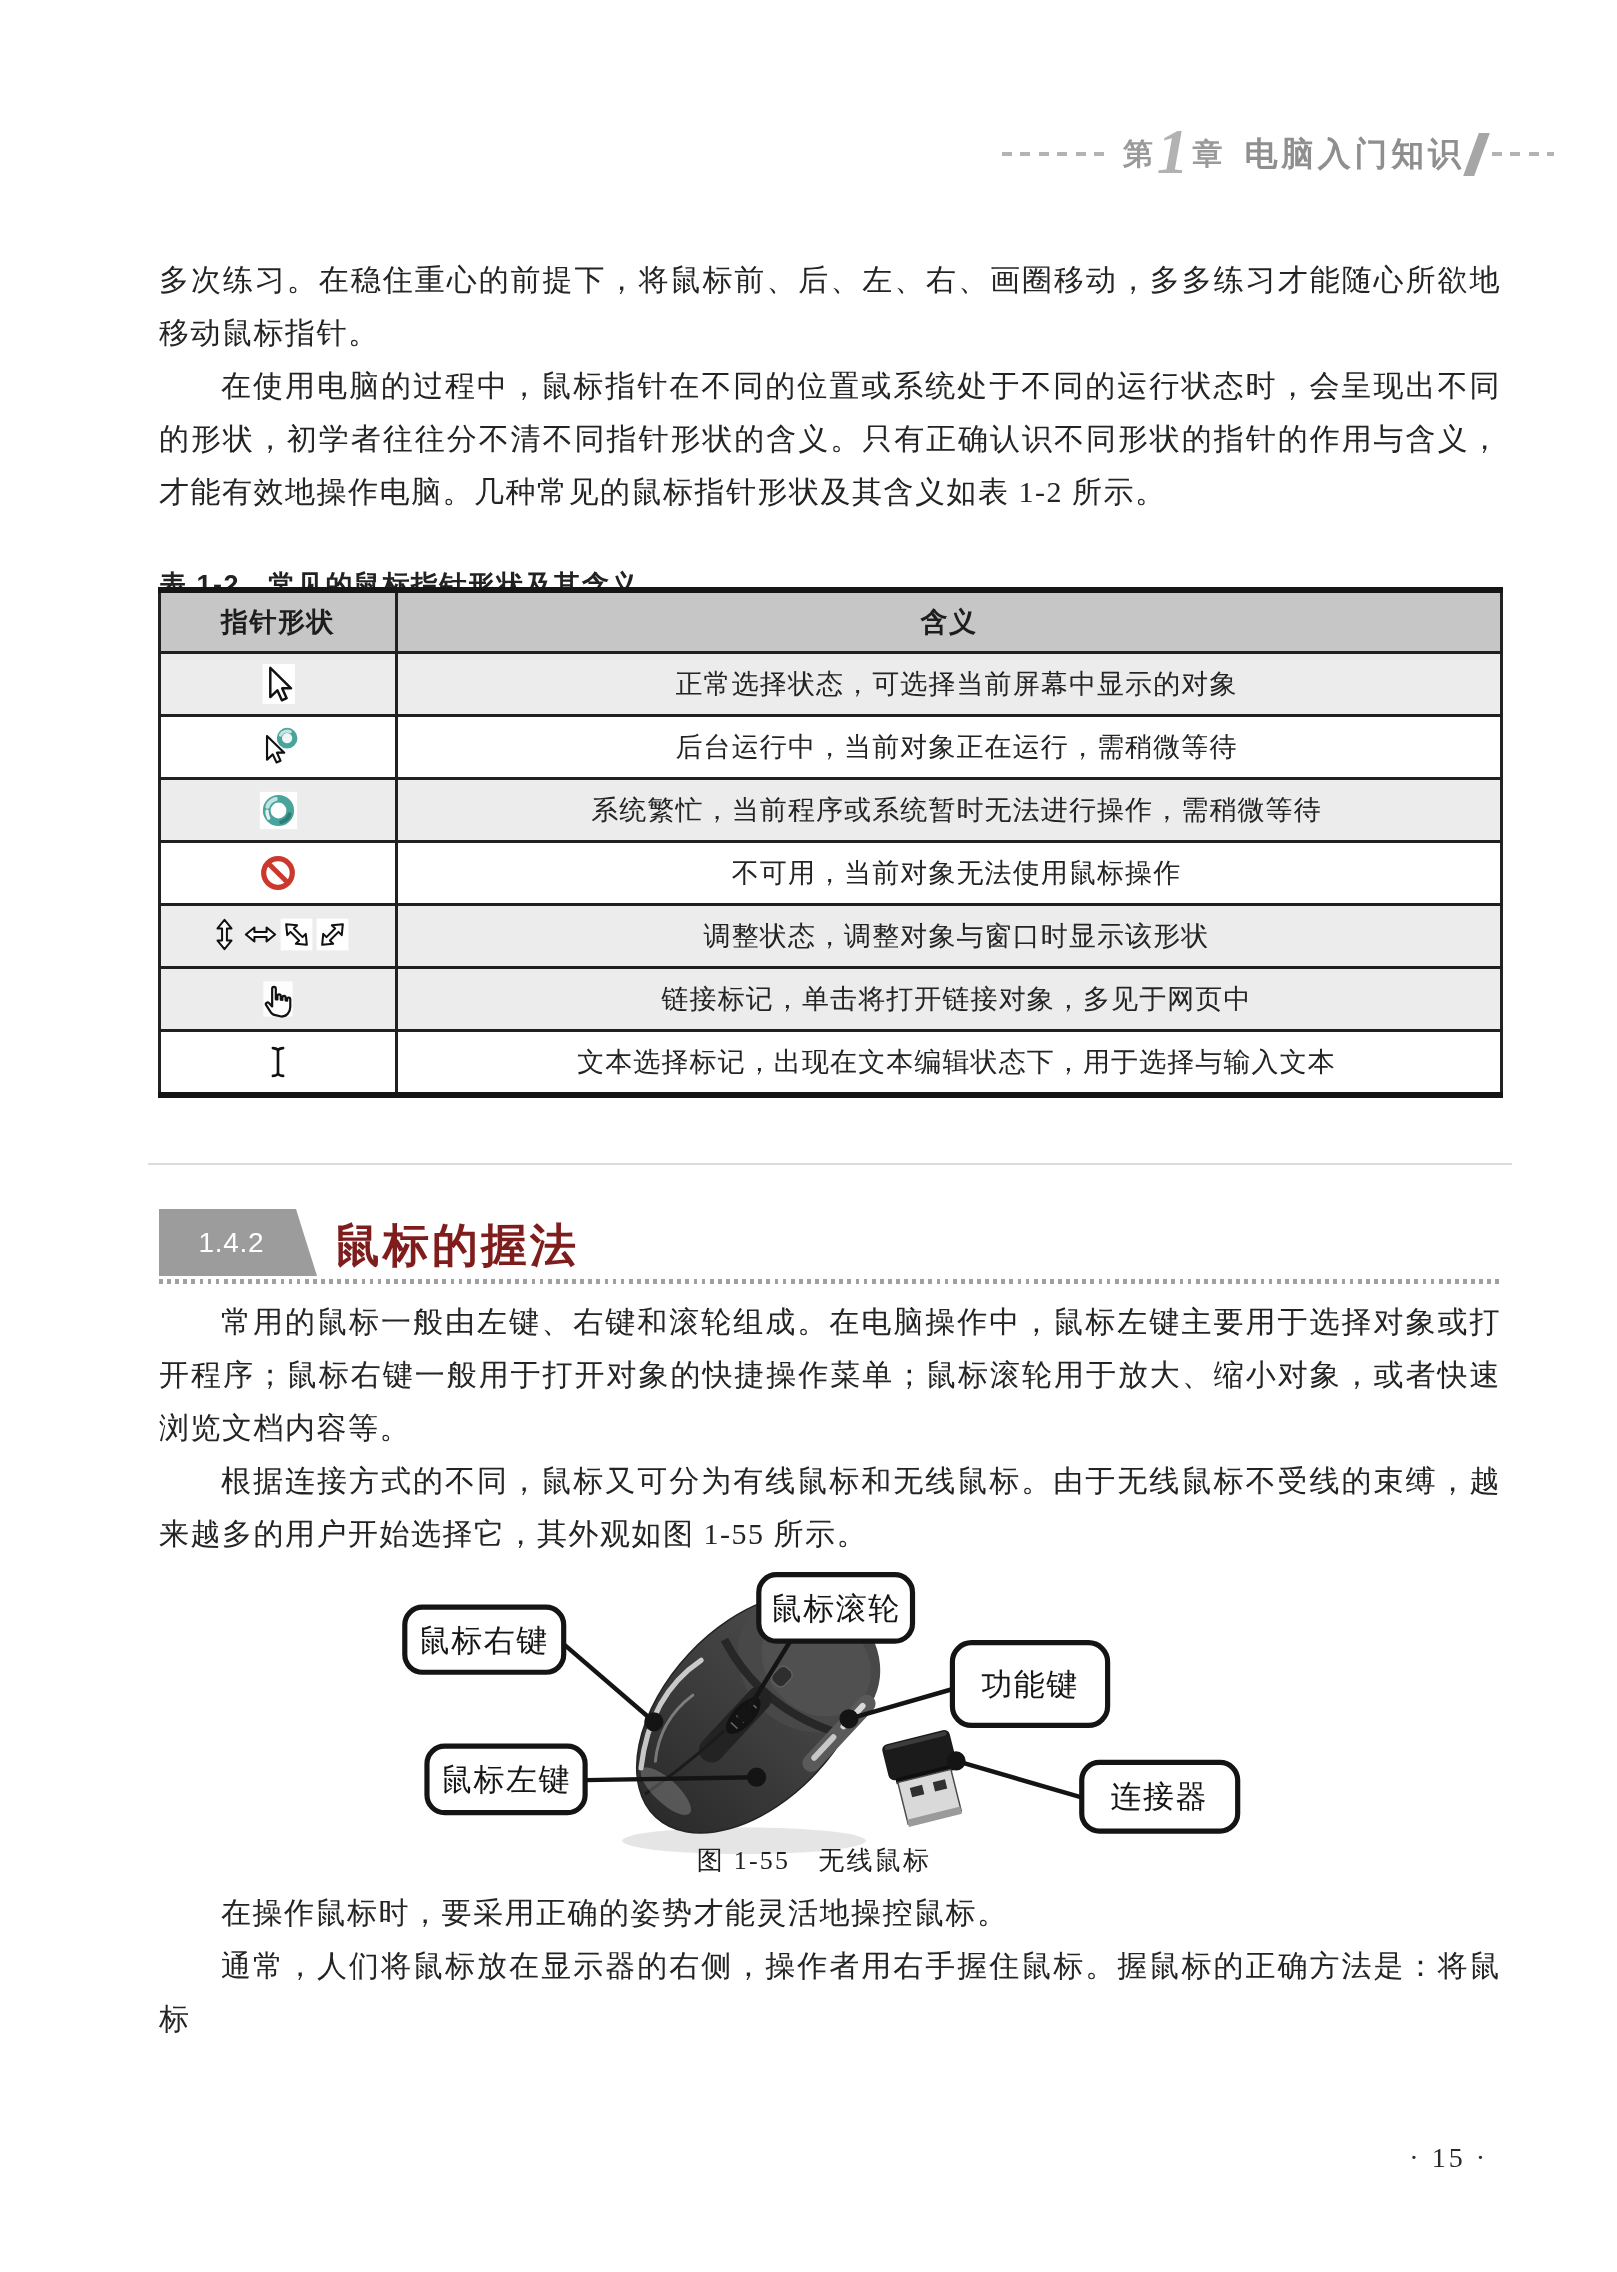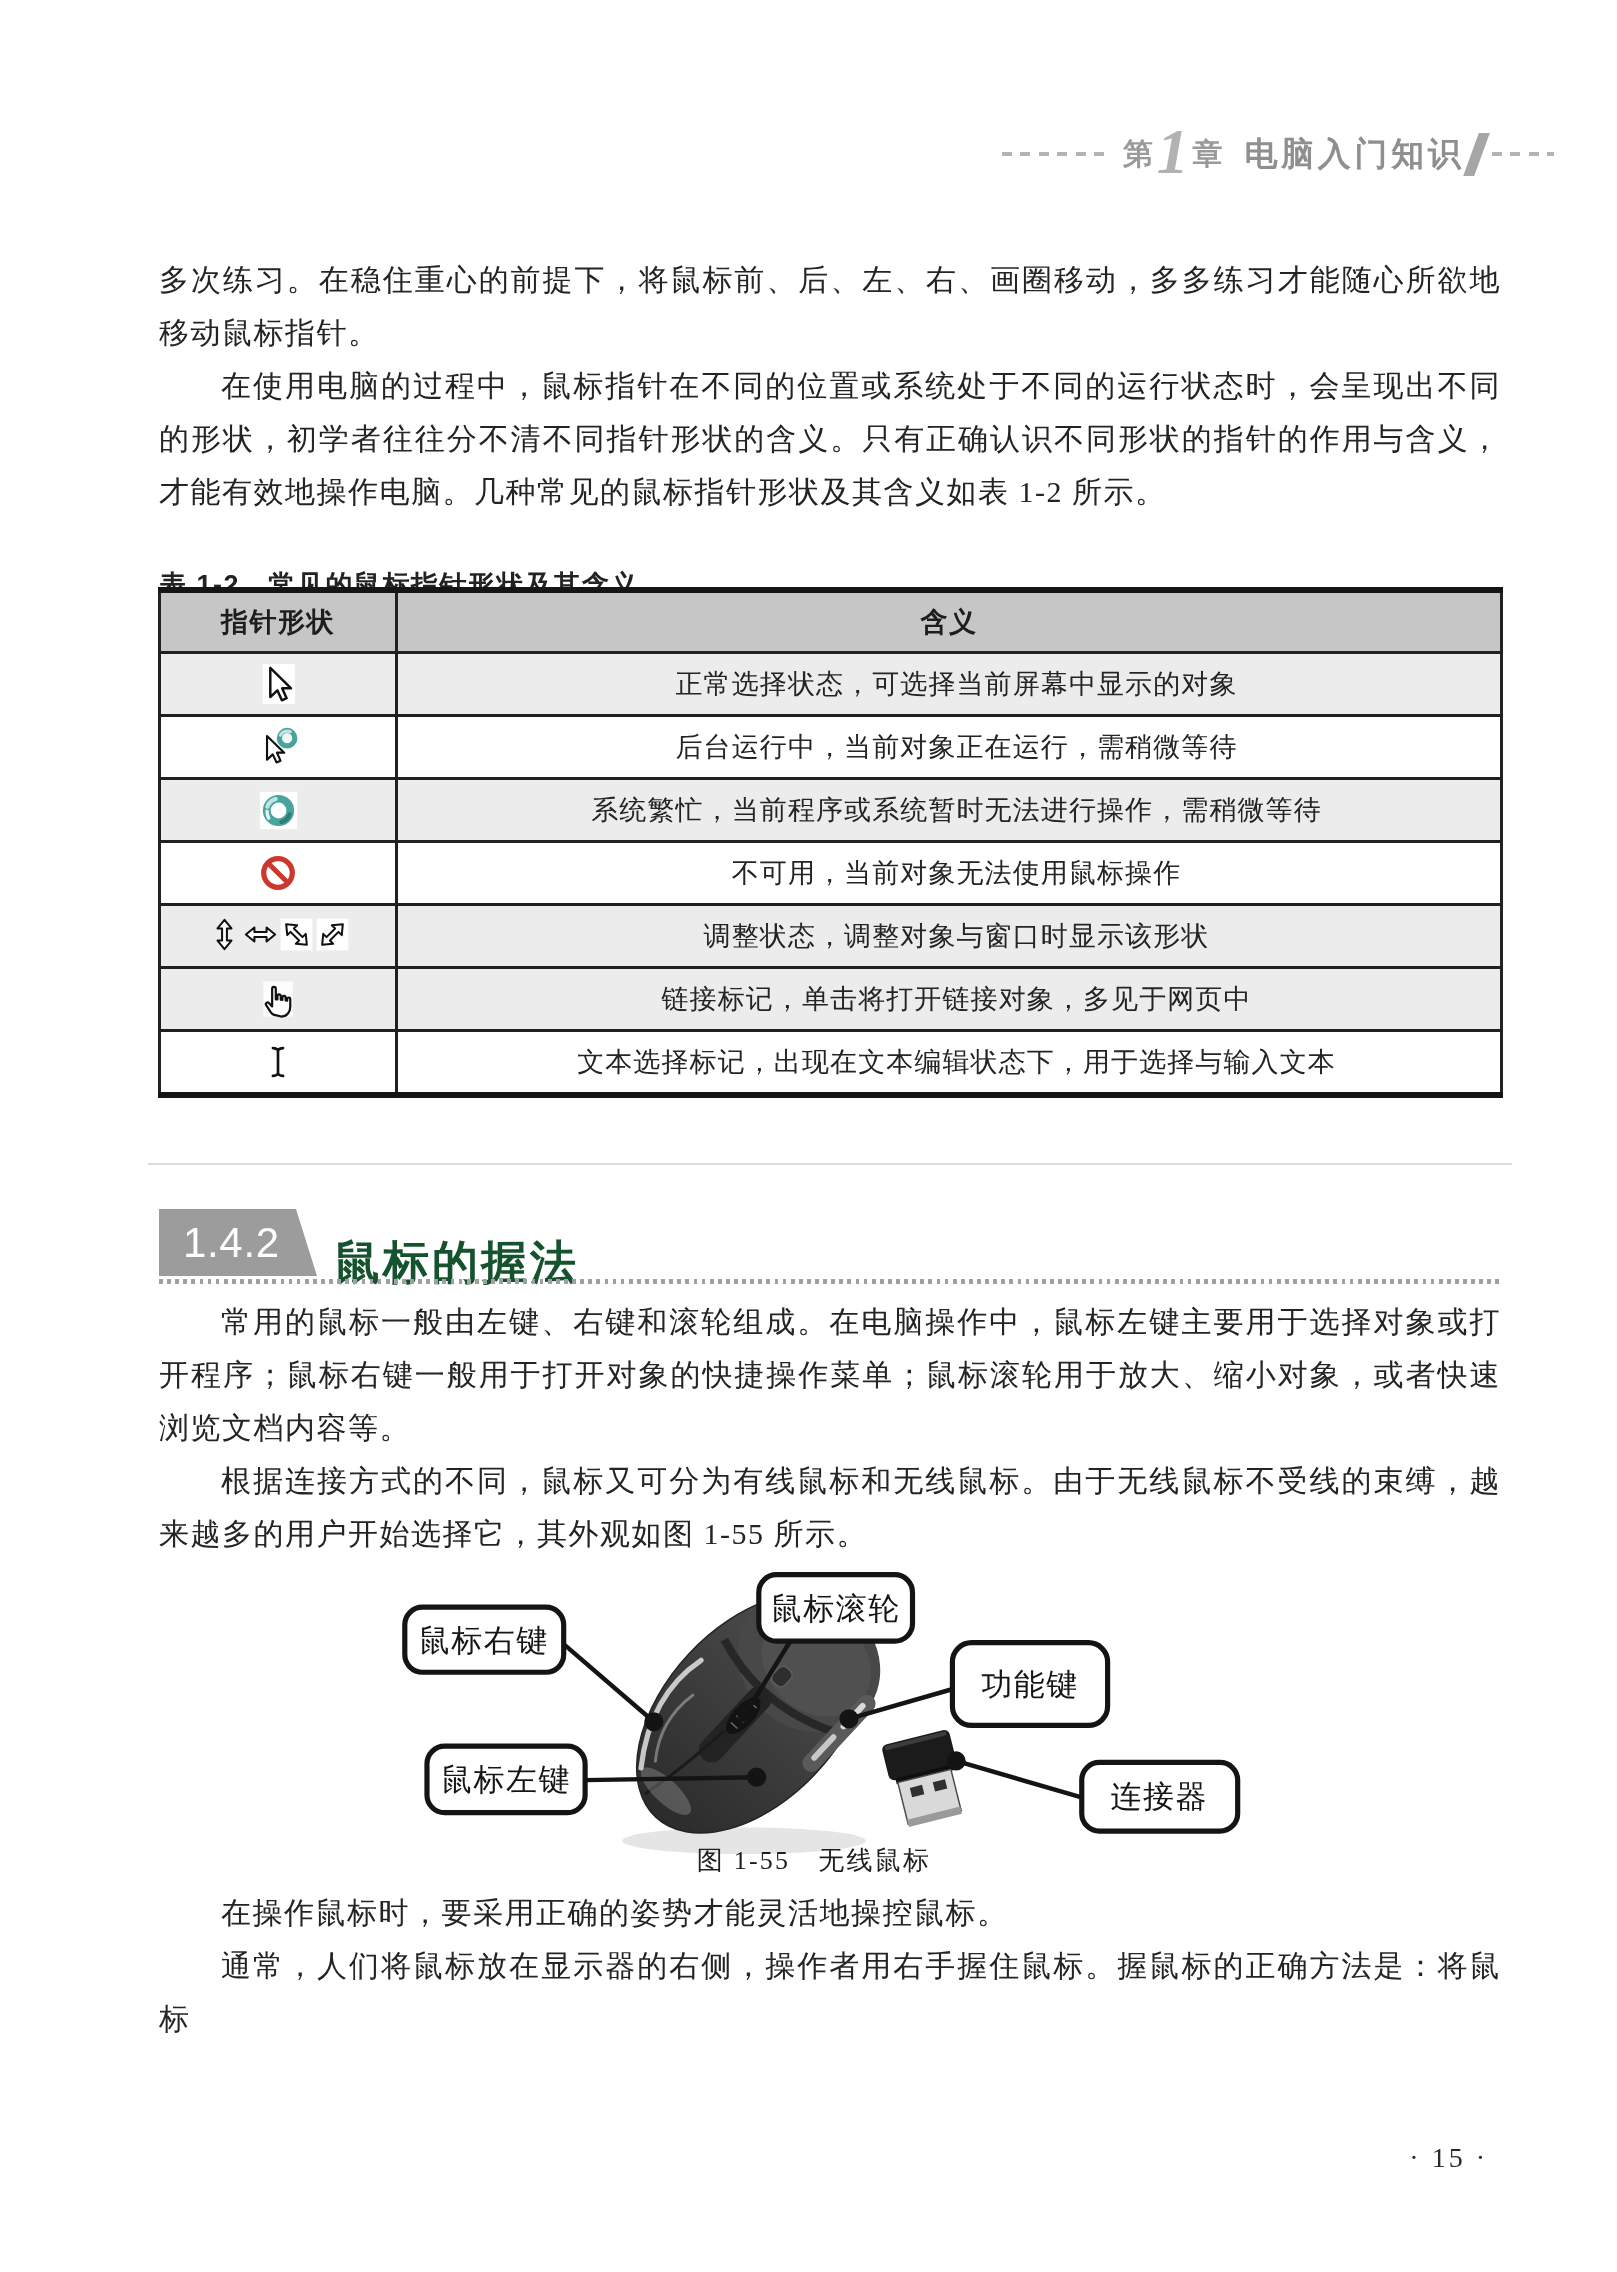--- a/index.html
+++ b/index.html
@@ -39,23 +39,23 @@
   .icon-cell { text-align:center; vertical-align:middle; }
   .icon-cell svg { vertical-align:middle; }
   .icon-group { display:inline-flex; align-items:center; gap:3px; }
   .meaning-cell { padding-left:16px; font-size:27px; letter-spacing:1.1px; vertical-align:middle; color:#242424; }
   .table-underline { position:absolute; top:1163px; left:148px; width:1364px; height:2.2px; background:#dcdcdc; }
 
   
   .sec-badge { position:absolute; top:1209px; left:159px; width:158px; height:67px; background:#9c9c9c;
     clip-path:polygon(0 0, calc(100% - 21px) 0, 100% 100%, 0 100%);
     display:flex; align-items:center; justify-content:center; }
-  .sec-badge span { font-family:"Liberation Sans","DejaVu Sans",sans-serif; font-size:42px; color:#ffffff; letter-spacing:0.7px; padding-right:13.3px; }
+  .sec-badge span { font-family:"Liberation Sans","DejaVu Sans",sans-serif; font-size:28px; color:#ffffff; letter-spacing:0.7px; padding-right:13.3px; }
   .sec-title { position:absolute; top:1215px; left:334px; font-family:"Liberation Sans","DejaVu Sans",sans-serif;
-    font-weight:bold; font-size:46px; color:#14532d; letter-spacing:3px;margin-top:17px; }
+    font-weight:bold; font-size:46px; color:#7f1d1d; letter-spacing:3px; }
   .dotted-rule { position:absolute; top:1279px; left:159px; width:1343px; height:5.2px;
     background:repeating-linear-gradient(90deg,#a0a0a0 0 3.7px,transparent 3.7px 8.1px); }
 
   
   .figure-svg { position:absolute; left:274px; top:1554px; }
   .callout-label { font-family:"Liberation Serif","DejaVu Serif",serif; font-size:42px; fill:#151515; letter-spacing:2px; }
   .figure-caption { position:absolute; top:1843px; left:159px; width:1310px; text-align:center; font-size:26px; letter-spacing:2.2px; color:#1f1f1f; }
 
   
   .page-number { position:absolute; top:2142px; right:130px; font-size:28px; color:#2a2a2a; letter-spacing:3px; }

